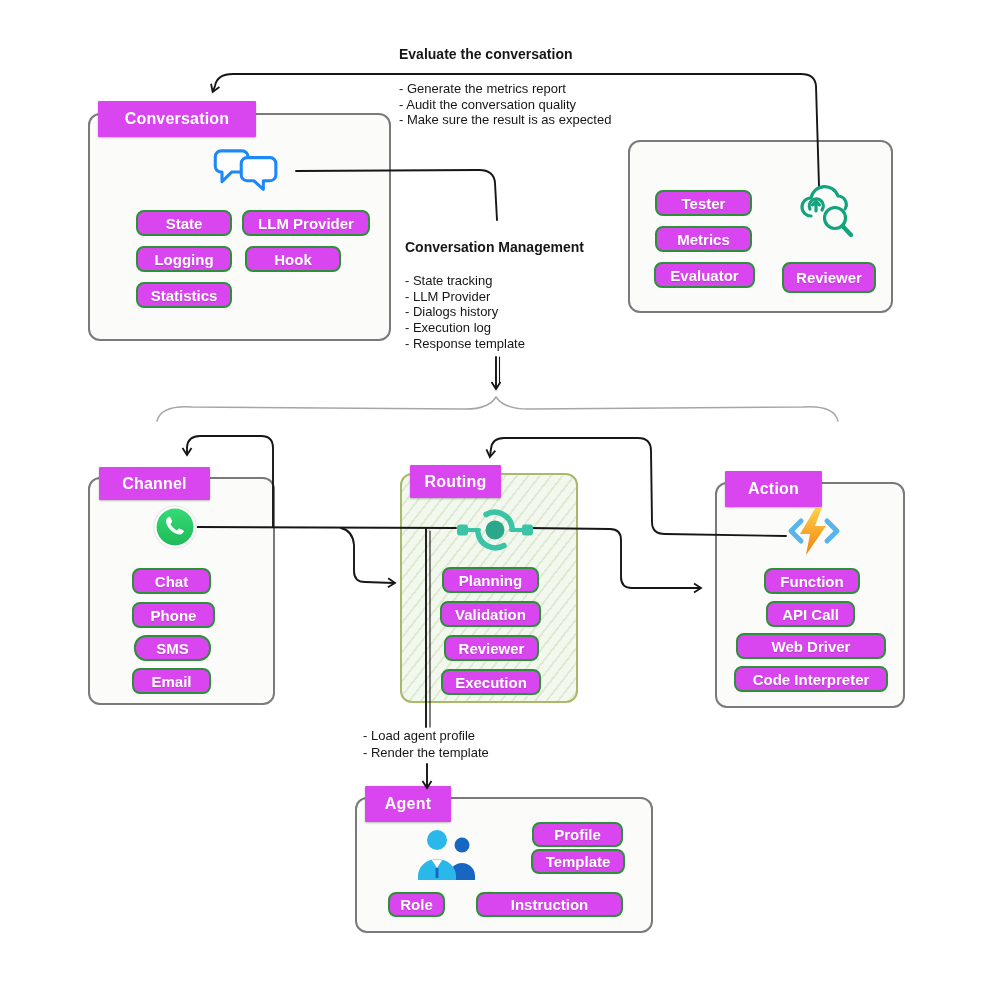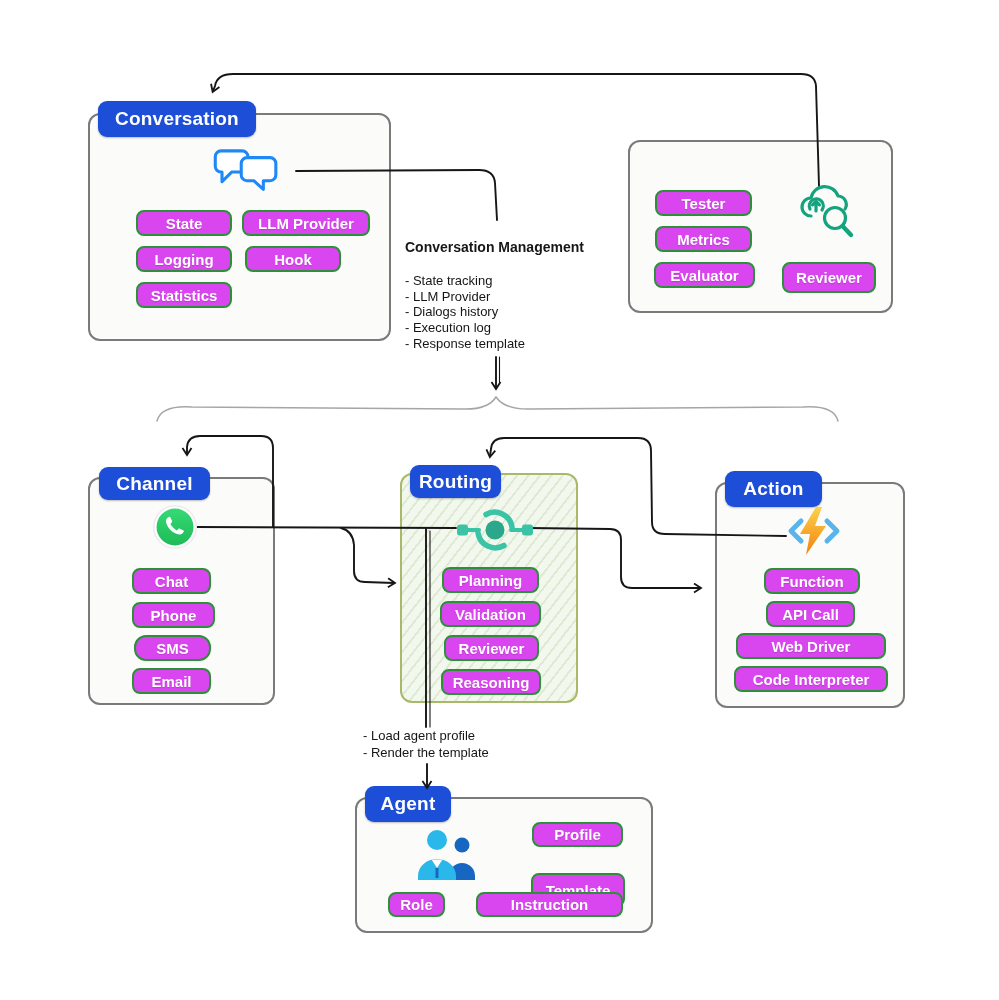--- a/index.html
+++ b/index.html
@@ -7,22 +7,22 @@
     position:relative;width:999px;height:1000px;background:#ffffff;overflow:hidden;
     font-family:"Liberation Sans", sans-serif;
   }
   .node{position:absolute;background:#fbfbfa;border:2px solid #7a7a7a;border-radius:12px;box-sizing:border-box;}
   .node.routing{
     background-color:#f3f8ee;
     background-image:repeating-linear-gradient(128deg, rgba(130,170,90,.18) 0px, rgba(130,170,90,.18) 2px, transparent 2px, transparent 9px);
     border:2px solid #a9b96a;
   }
   .hdr{
-    position:absolute;background:#1d4ed8;color:#ffffff;font-weight:bold;font-size:19px;
-    display:flex;align-items:center;justify-content:center;border-radius:9px;
+    position:absolute;background:#d946ef;color:#ffffff;font-weight:bold;font-size:16px;
+    display:flex;align-items:center;justify-content:center;border-radius:1px;
     box-shadow:0 1px 2px rgba(0,0,0,.25);white-space:nowrap;letter-spacing:.2px;
   }
   .pill{
     position:absolute;background:#d946ef;border:2px solid #2b9038;border-radius:8px;color:#ffffff;
     font-weight:bold;font-size:15px;display:flex;align-items:center;justify-content:center;
     box-sizing:border-box;white-space:nowrap;text-shadow:0 1px 1px rgba(0,0,0,.15);
   }
   .icon{position:absolute;z-index:8;}
   .note{position:absolute;color:#161616;}
   .note .t{font-weight:bold;font-size:14px;white-space:nowrap;}
@@ -92,21 +92,21 @@
         <path d="M31 9.5 A 17.5 17.5 0 0 1 57 22" stroke-width="5.5"></path>
         <path d="M49 40.5 A 17.5 17.5 0 0 1 23 28" stroke-width="5.5"></path>
       </g>
       <rect x="2" y="19.5" width="11" height="11" rx="3" fill="#3bc3a6"></rect>
       <rect x="67" y="19.5" width="11" height="11" rx="3" fill="#3bc3a6"></rect>
       <circle cx="40" cy="25" r="9.5" fill="#2ba88c"></circle>
     </svg>
     <div class="pill" style="left:40px;top:92px;width:97px;height:26px;">Planning</div>
     <div class="pill" style="left:38px;top:126px;width:101px;height:26px;">Validation</div>
     <div class="pill" style="left:42px;top:160px;width:95px;height:26px;">Reviewer</div>
-    <div class="pill" style="left:39px;top:194px;width:100px;height:26px;">Reasoning</div>
+    <div class="pill" style="left:39px;top:194px;width:100px;height:26px;">Execution</div>
   </div>
 
   <div class="node" style="left:715px;top:482px;width:190px;height:226px;">
     <div class="hdr" style="left:8px;top:-13px;width:97px;height:36px;">Action</div>
     <svg class="icon" style="left:69px;top:22px;" width="56" height="50" viewBox="0 0 56 50">
       <defs>
         <linearGradient id="boltG" x1="0" y1="0" x2="0" y2="1">
           <stop offset="0" stop-color="#fcd24b"></stop>
             <stop offset="1" stop-color="#f2820e"></stop>
         </linearGradient>
@@ -127,25 +127,33 @@
     <div class="hdr" style="left:8px;top:-13px;width:86px;height:36px;">Agent</div>
     <svg class="icon" style="left:53px;top:29px;" width="74" height="54" viewBox="0 0 74 54">
       <circle cx="52" cy="17" r="7.5" fill="#1766c2"></circle>
       <path d="M39 52 v-4 a13 13 0 0 1 26 0 v4 Z" fill="#1766c2"></path>
       <circle cx="27" cy="12" r="10" fill="#2ab7ea"></circle>
       <path d="M8 52 v-4 a19 17 0 0 1 38 0 v4 Z" fill="#2ab7ea"></path>
       <path d="M21.5 31.5 L27 40 L32.5 31.5 Z" fill="#ffffff"></path>
       <path d="M27 40 L27 50" stroke="#1766c2" stroke-width="3"></path>
     </svg>
     <div class="pill" style="left:175px;top:23px;width:91px;height:25px;">Profile</div>
-    <div class="pill" style="left:174px;top:74px;width:94px;height:34px;">Template</div>
+    <div class="pill" style="left:174px;top:50px;width:94px;height:25px;">Template</div>
     <div class="pill" style="left:31px;top:93px;width:57px;height:25px;">Role</div>
     <div class="pill" style="left:119px;top:93px;width:147px;height:25px;">Instruction</div>
   </div>
 
+  <div class="note" style="left:399px;top:46px;">
+    <div class="t">Evaluate the conversation</div>
+    <div class="b" style="margin-top:19px;">
+      <div>- Generate the metrics report</div>
+      <div>- Audit the conversation quality</div>
+      <div>- Make sure the result is as expected</div>
+    </div>
+  </div>
 
   <div class="note" style="left:405px;top:239px;">
     <div class="t">Conversation Management</div>
     <div class="b" style="margin-top:18px;">
       <div>- State tracking</div>
       <div>- LLM Provider</div>
       <div>- Dialogs history</div>
       <div>- Execution log</div>
       <div>- Response template</div>
     </div>

